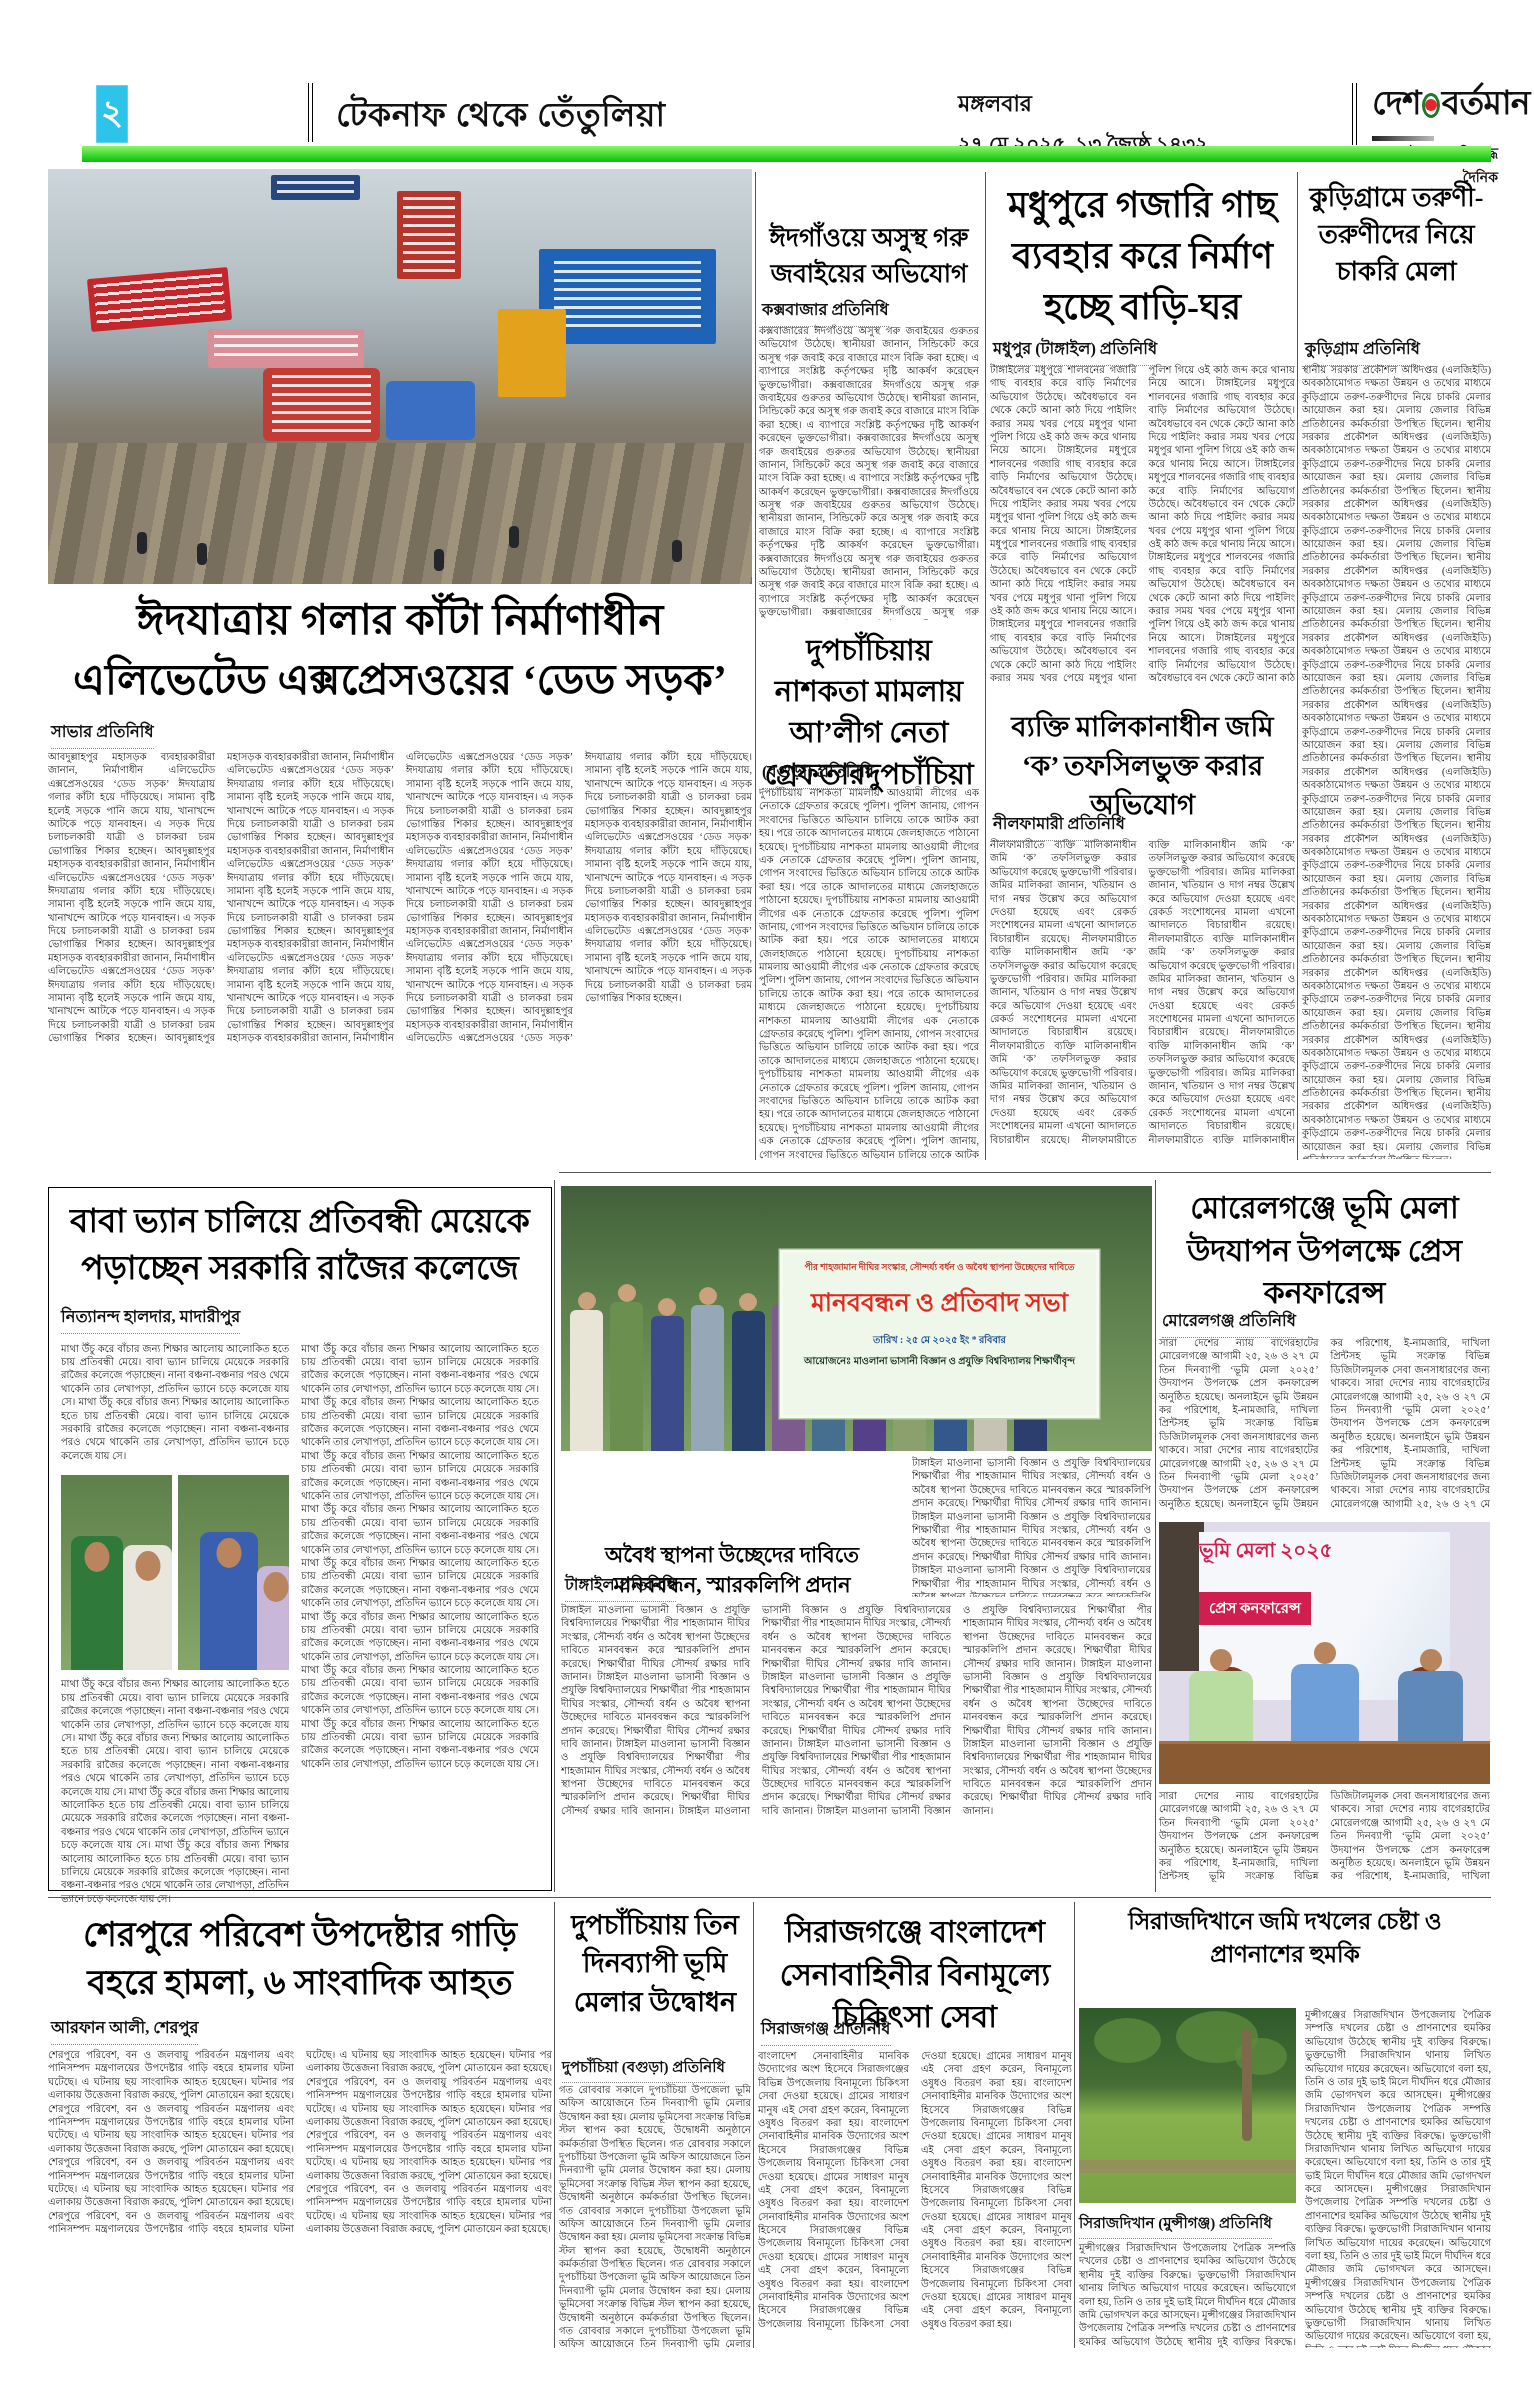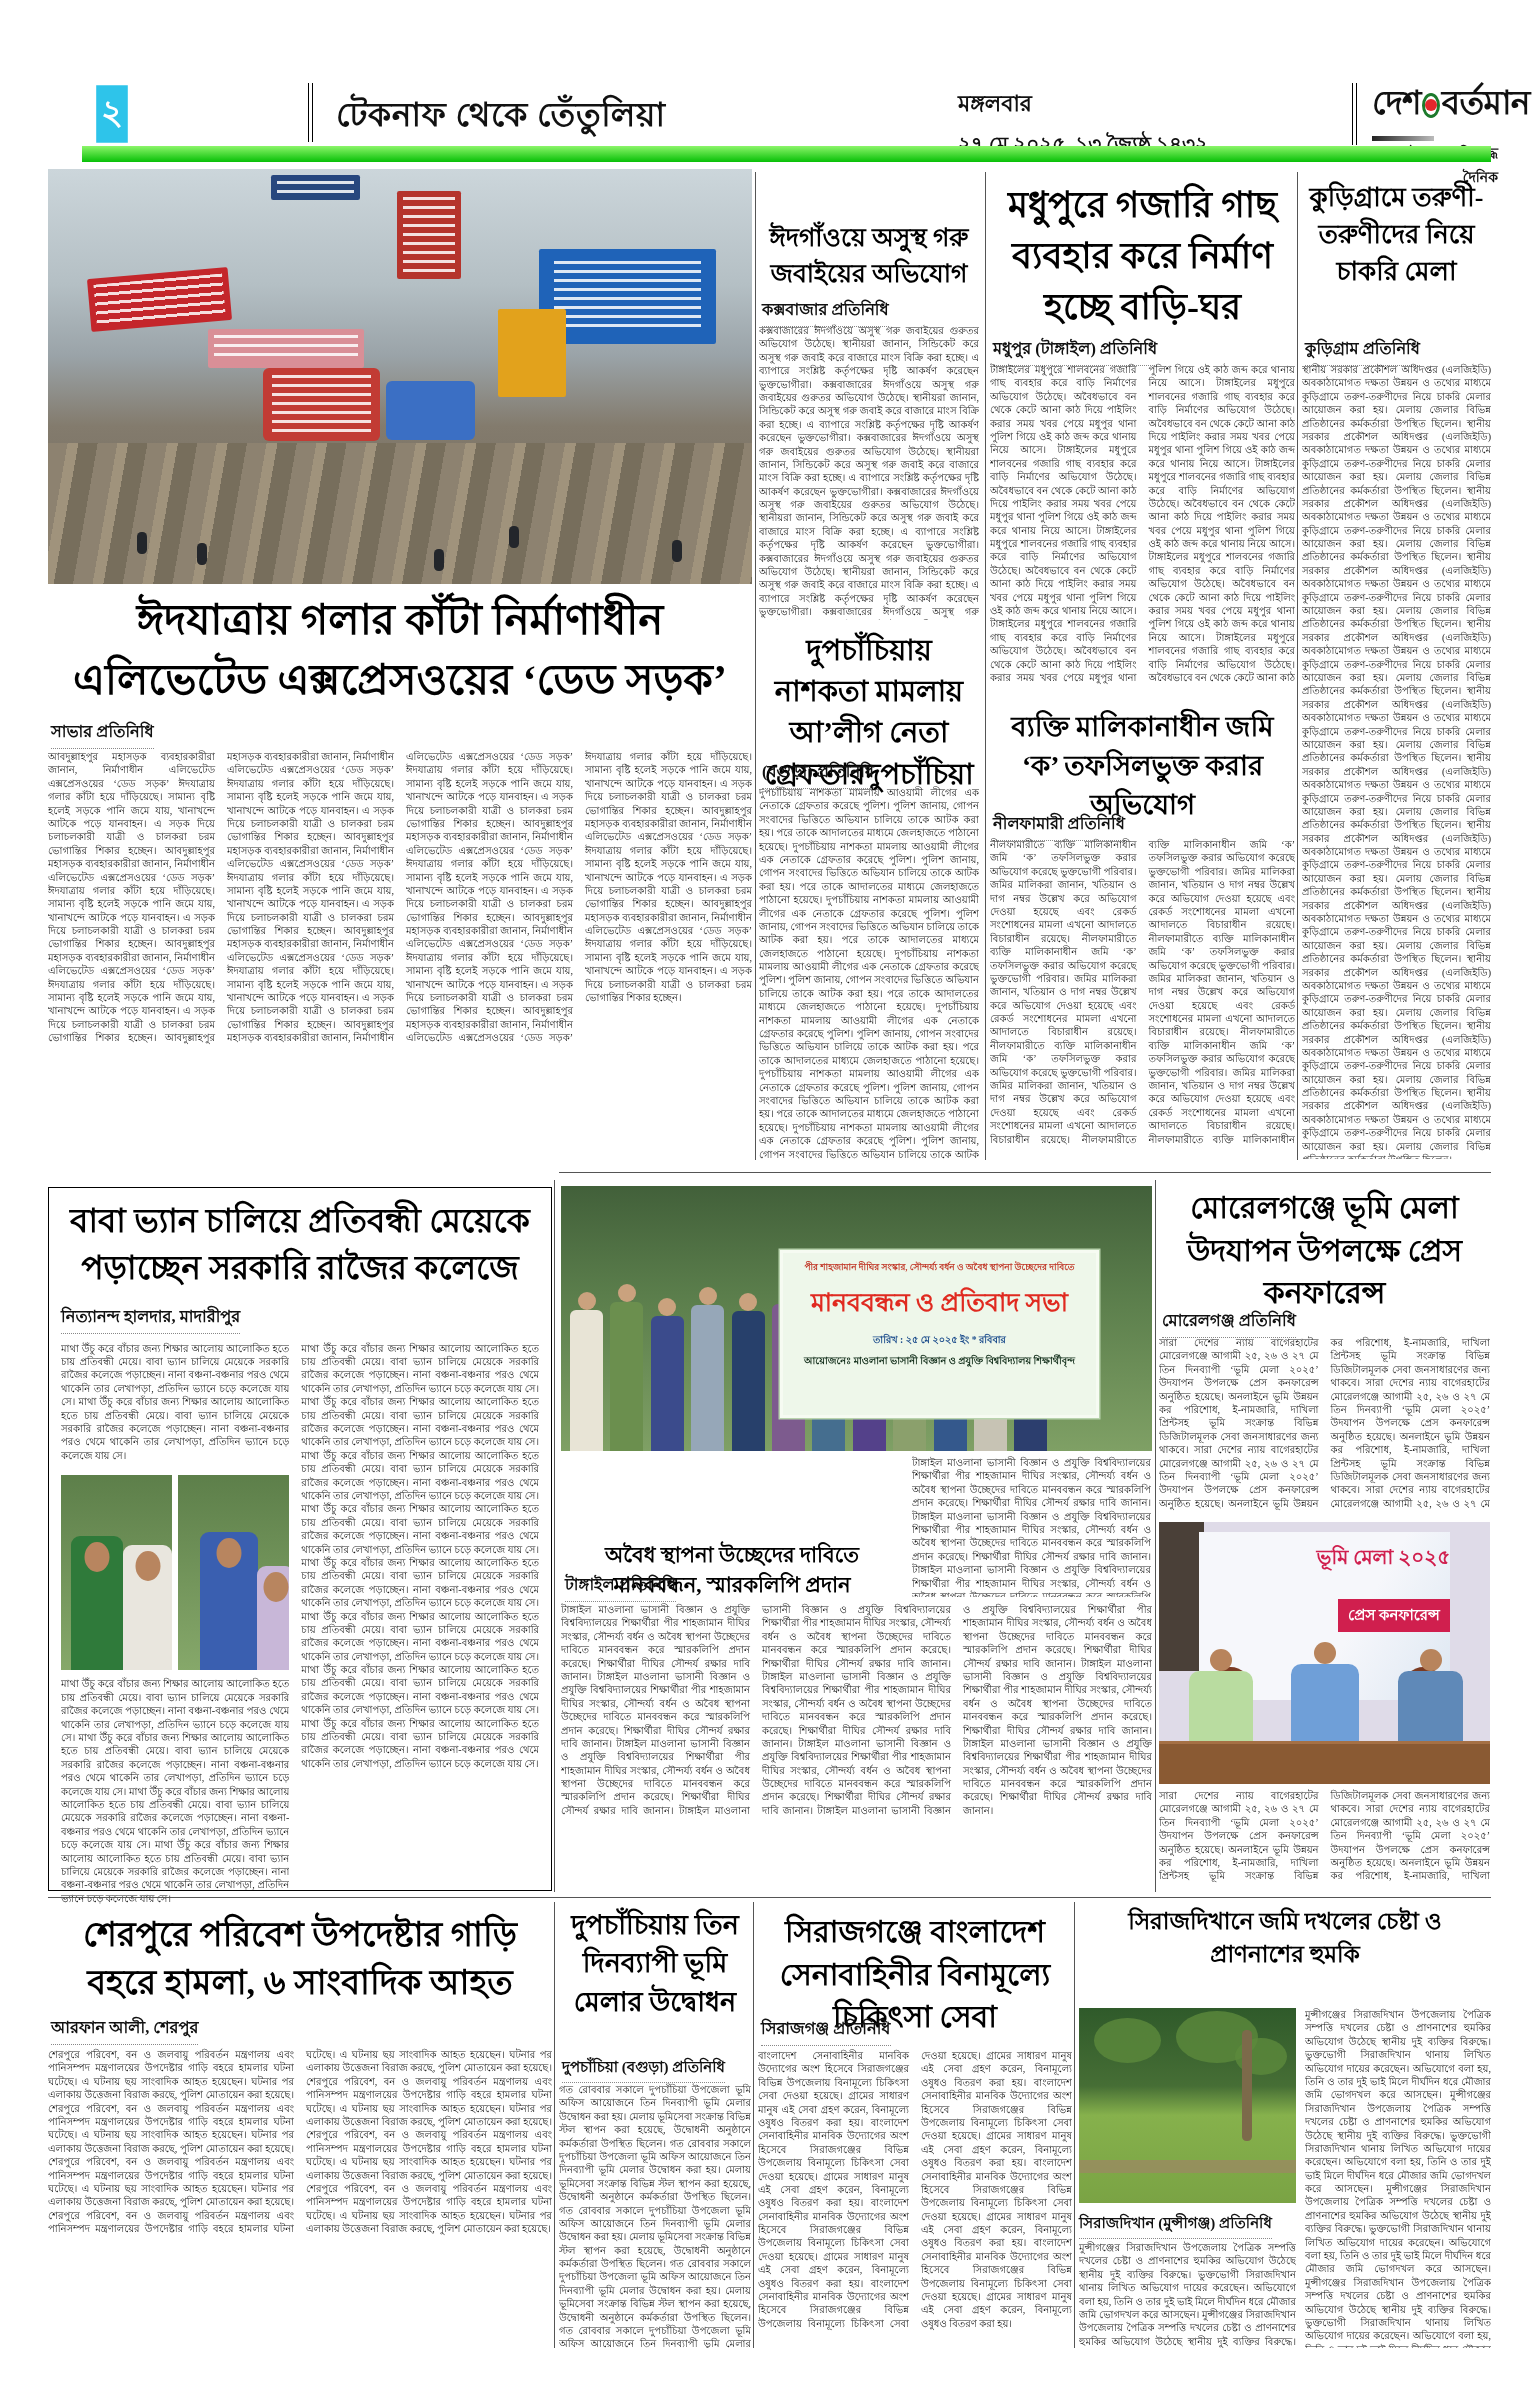--- a/index.html
+++ b/index.html
@@ -66,21 +66,21 @@
     width:18px; height:18px; border-radius:50%; background:#caa27e; }
   .chain-banner { position:absolute; background:#eef7ea; border:3.7px solid #f6fbf2;
     box-shadow:0 0 0 1.5px #b9d4ae; padding:7.4px 9px; text-align:center; }
   .chain-banner .l1 { font-size:9px; color:#c23a2a; font-weight:bold; }
   .chain-banner .l2 { font-size:25px; color:#e02a20; font-weight:bold; margin:7.4px 0 6px; }
   .chain-banner .l3 { font-size:9.7px; color:#1c4d8c; font-weight:bold; }
   .chain-banner .l4 { font-size:9.7px; color:#14301c; font-weight:bold; margin-top:4.5px; }
 
   .photo-press { background:#dfdbe8; }
   .press-backdrop { position:absolute; left:12%; top:4%; width:76%; height:64%;
-    background:linear-gradient(120deg,#f6f7fb 60%,#dde7f2); text-align:right; padding-top:10px; }
+    background:linear-gradient(120deg,#f6f7fb 60%,#dde7f2); text-align:left; padding-top:3px; }
   .press-backdrop .t1 { font-size:20px; font-weight:bold; color:#d01f4e; }
   .press-backdrop .t2 { display:inline-block; margin-top:9px; background:#d01f4e; color:#fff;
     font-size:15px; font-weight:bold; padding:3.7px 10.4px; }
   .chair { position:absolute; width:39px; height:58px; background:#7a3a22; border-radius:19.3px 19.3px 3px 3px; }
   .press-man { position:absolute; border-radius:10.4px 10.4px 0 0; }
   .press-man::before { content:""; position:absolute; top:-22px; left:50%; transform:translateX(-50%);
     width:22px; height:22px; border-radius:50%; background:#b8845c; }
   .press-table { position:absolute; left:0; right:0; bottom:0; height:43px; background:#8a5a33;
     border-top:3px solid #a57045; }
 

